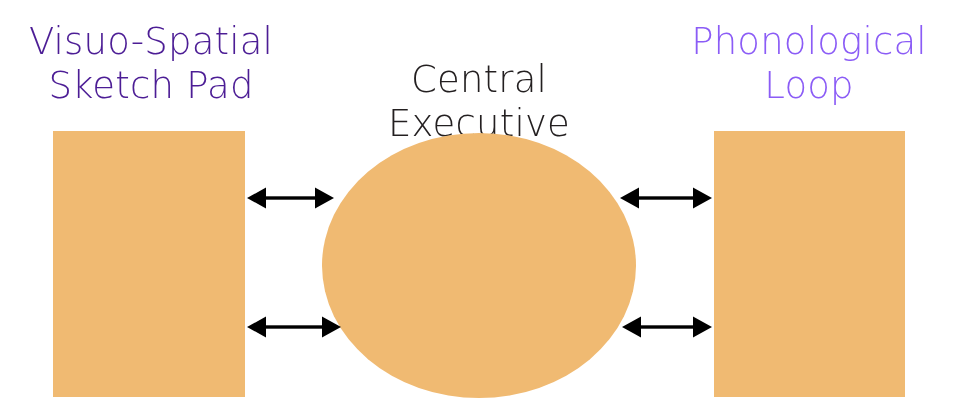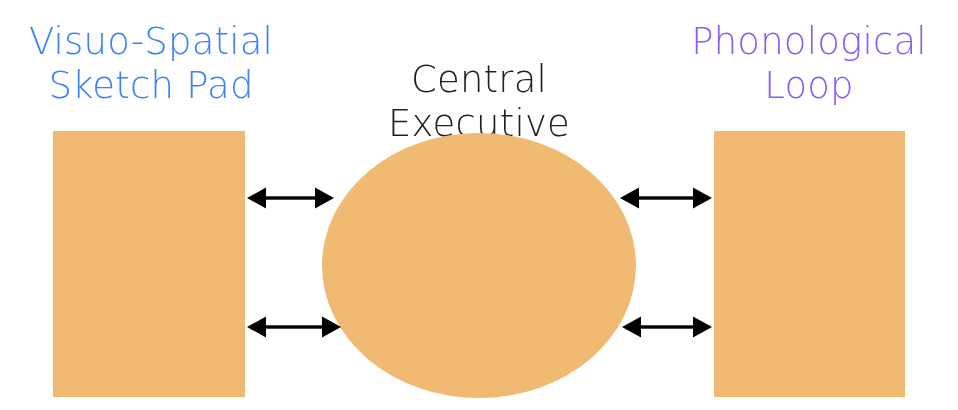--- a/index.html
+++ b/index.html
@@ -78,21 +78,21 @@
   .arrow-hit {
     position: absolute;
     height: 30px;
   }
 </style>
 </head>
 <body>
 
 <div id="diagram-root">
 
-  <div class="label" id="label-vss" style="color: #3b82f6;">Visuo-Spatial
+  <div class="label" id="label-vss" style="color: #4c1d95;">Visuo-Spatial
 Sketch Pad</div>
 
   <div class="label" id="label-ce" style="color: rgb(35, 31, 32);">Central
 Executive</div>
 
   <div class="label" id="label-pl" style="color: #8b5cf6;">Phonological
 Loop</div>
 
   <div class="shape" id="rect-vss" style="left: 53px; top: 131px; width: 192px; height: 266px; background: rgb(240, 186, 114);"></div>
 

